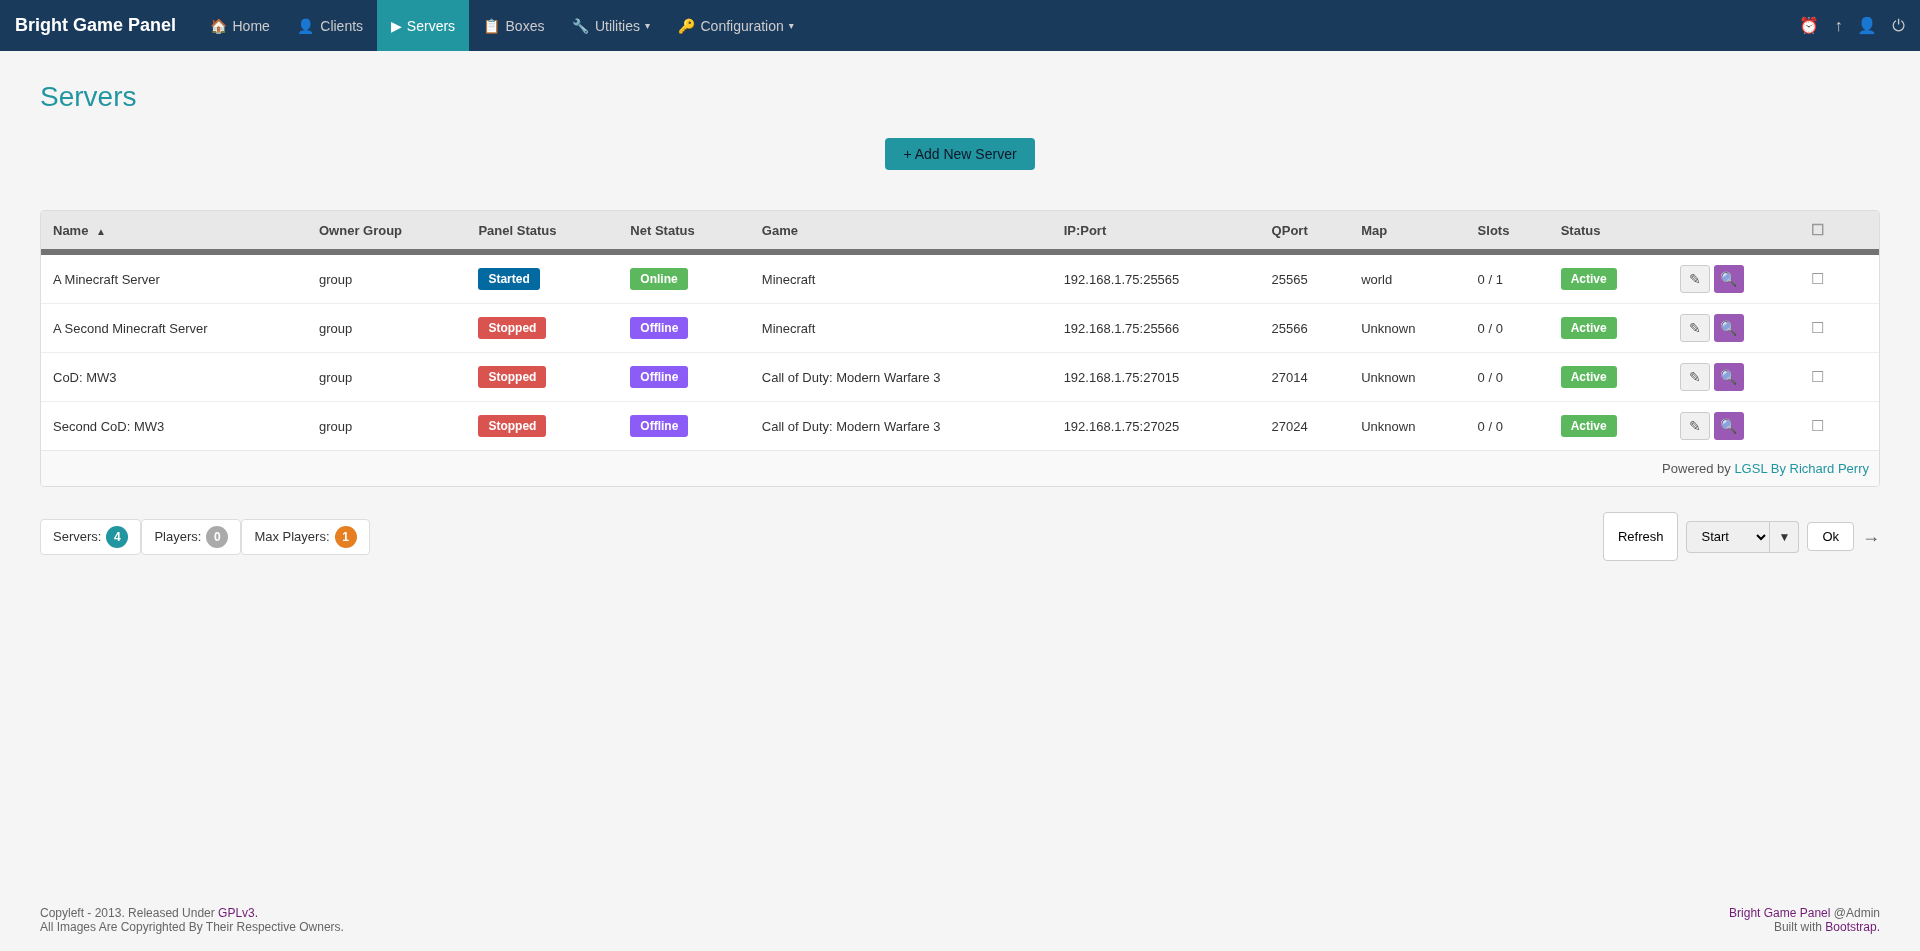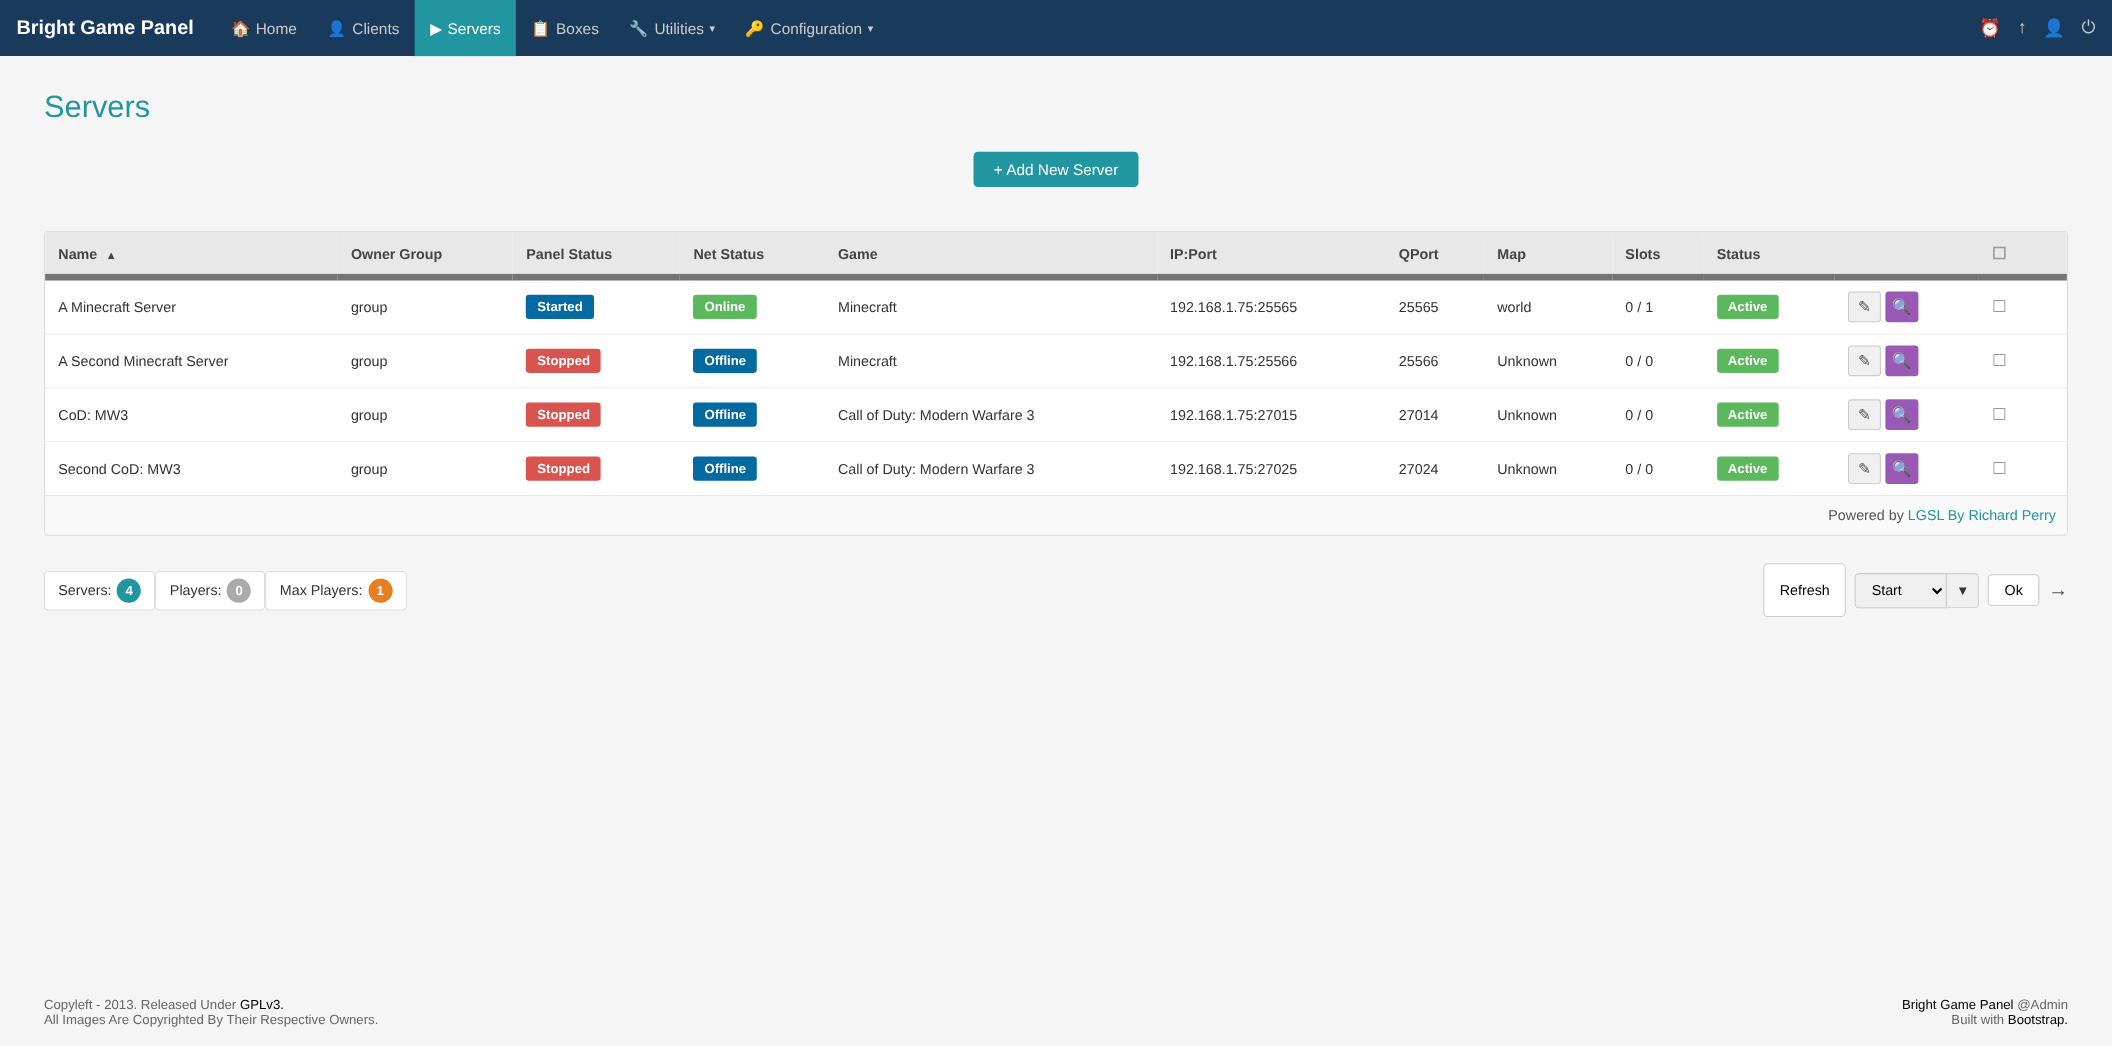--- a/index.html
+++ b/index.html
@@ -70,21 +70,21 @@
       font-size: 28px;
       font-weight: 300;
       margin-bottom: 25px;
     }
 
     .add-server-btn {
       display: inline-flex;
       align-items: center;
       gap: 6px;
       background: #2196a0;
-      color: #ffffff;
+      color: #0f172a;
       border: none;
       border-radius: 4px;
       padding: 8px 18px;
       font-size: 14px;
       cursor: pointer;
       margin-bottom: 20px;
       text-decoration: none;
     }
 
     .add-server-wrapper {
@@ -138,21 +138,21 @@
       display: inline-block;
       padding: 4px 10px;
       border-radius: 3px;
       color: #fff;
       font-size: 12px;
       font-weight: bold;
     }
     .badge-started { background: #0369a1; }
     .badge-stopped { background: #d9534f; }
     .badge-online { background: #5cb85c; }
-    .badge-offline { background: #0369a1; }
+    .badge-offline { background: #8b5cf6; }
     .badge-active { background: #5cb85c; }
 
     
     .action-btns {
       display: flex;
       align-items: center;
       gap: 4px;
     }
     .action-btn {
       display: inline-flex;
@@ -268,21 +268,21 @@
 
     
     .page-footer {
       padding: 15px 40px;
       display: flex;
       justify-content: space-between;
       font-size: 12px;
       color: #666;
       background: #f5f5f5;
     }
-    .page-footer a { color: #000000; text-decoration: none; }
+    .page-footer a { color: #701a75; text-decoration: none; }
     .page-footer .right { text-align: right; }
 
     
     .cb-icon { font-size: 15px; color: #999; cursor: pointer; }
   </style>
 </head>
 <body>
 
 <nav class="navbar">
   <a class="navbar-brand">Bright Game Panel</a>

